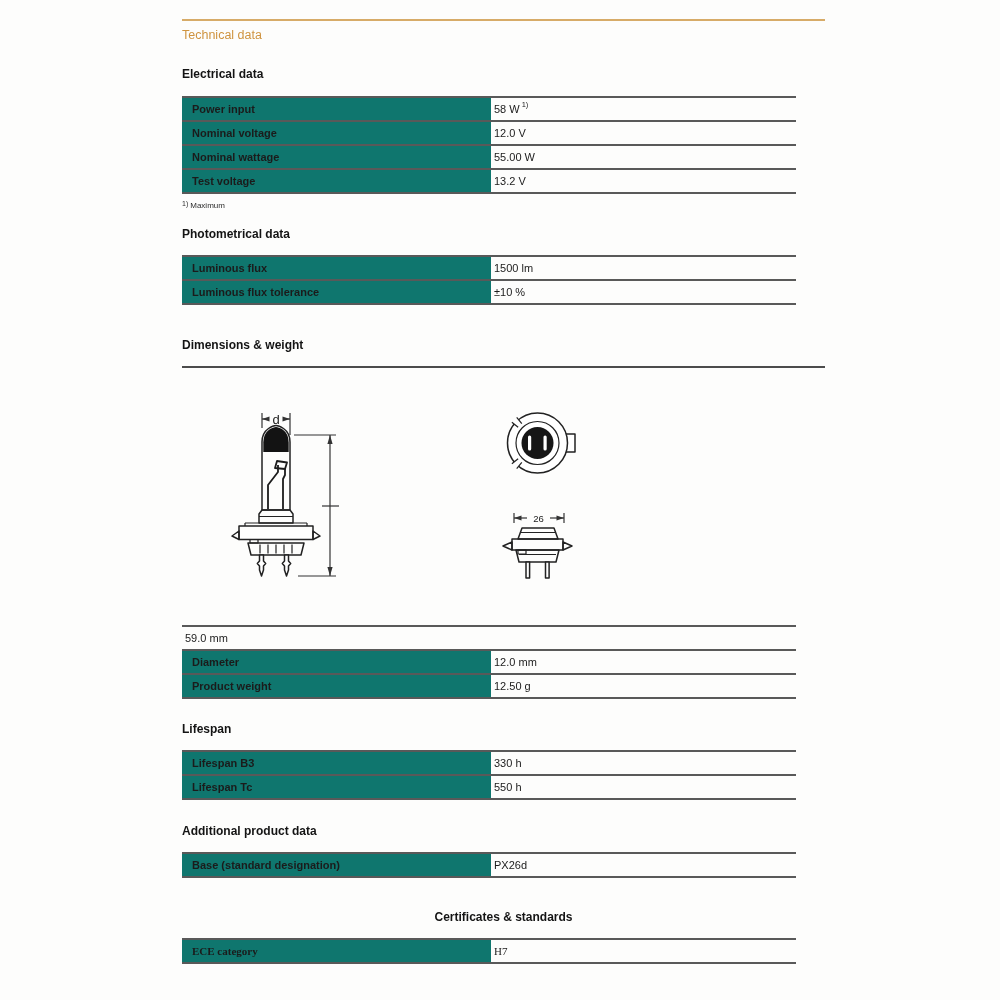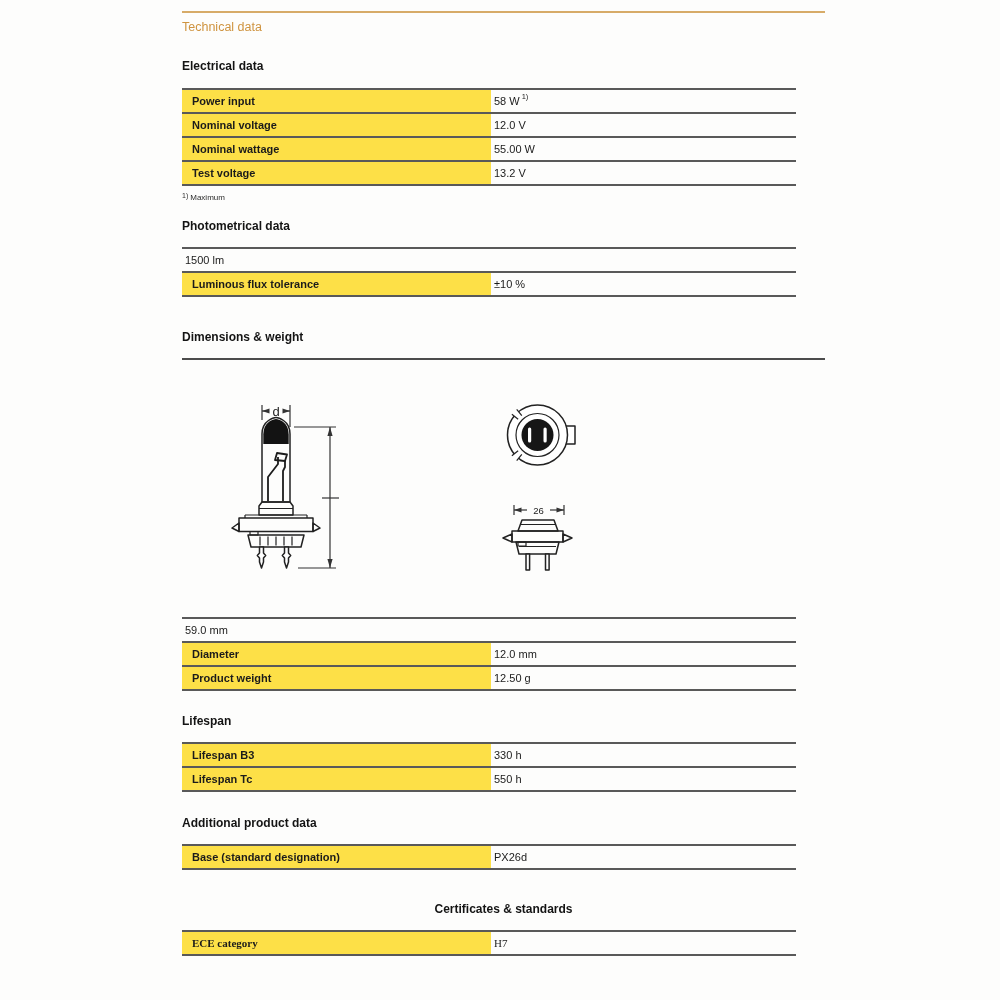--- a/index.html
+++ b/index.html
@@ -4,21 +4,21 @@
 <style>
   * { box-sizing: border-box; margin: 0; padding: 0; }
   html, body { width: 1000px; height: 1000px; }
   body {
     background: #fdfdfc;
     font-family: "Liberation Sans", sans-serif;
     color: #1b1b1b;
     position: relative;
     overflow: hidden;
   }
-  .content { position: absolute; left: 182px; top: 0; width: 643px; }
+  .content { position: absolute; left: 182px; top: 8px; width: 643px; }
 
   .top-rule { margin-top: 11px; height: 2px; background: #d7ab68; }
   .tab-label {
     margin-top: 7px; font-size: 12.5px; line-height: 14px;
     color: #cf9440; cursor: pointer;
   }
 
   h2.sec { font-weight: bold; font-size: 12px; line-height: 15px; color: #141414; }
   #h-electrical   { margin-top: 25px; }
   #h-photometrical{ margin-top: 16px; }
@@ -32,21 +32,21 @@
   .dtable { width: 614px; border-top: 2px solid #595959; }
   #t-electrical   { margin-top: 14px; }
   #t-photometrical{ margin-top: 13px; }
   #t-dimensions   { margin-top: 32px; }
   #t-lifespan     { margin-top: 13px; }
   #t-additional   { margin-top: 13px; }
   #t-certificates { margin-top: 13px; font-family: Liberation Serif, serif; }
 
   .trow { display: flex; height: 24px; border-bottom: 2px solid #595959; }
   .tlabel {
-    width: 309px; background: #fde047; font-weight: bold; font-size: 11px;
+    width: 309px; background: #0f766e; font-weight: bold; font-size: 11px;
     display: flex; align-items: center; padding-left: 10px;
   }
   .tvalue {
     flex: 1; font-size: 11px; display: flex; align-items: center; padding-left: 3px;
   }
   .vsup { font-size: 7.5px; line-height: 0; margin-left: 2px; position: relative; top: -4px; }
 
   .footnote { margin-top: 7px; font-size: 8px; line-height: 10px; color: #2c2c2c; }
   .footnote .fsup { font-size: 7px; position: relative; top: -2.5px; margin-right: 2px; }
 
@@ -91,20 +91,21 @@
       <div class="tvalue">13.2 V</div>
     </div>
   </div>
   <div class="footnote">
     <span class="fsup">1)</span><span>Maximum</span>
   </div>
 
   <h2 class="sec" id="h-photometrical">Photometrical data</h2>
   <div class="dtable" id="t-photometrical">
     <div class="trow">
+      <div class="tlabel">Luminous flux</div>
       <div class="tvalue">1500 lm</div>
     </div>
     <div class="trow">
       <div class="tlabel">Luminous flux tolerance</div>
       <div class="tvalue">±10 %</div>
     </div>
   </div>
 
   <h2 class="sec" id="h-dimensions">Dimensions &amp; weight</h2>
   <div class="section-rule"></div>

